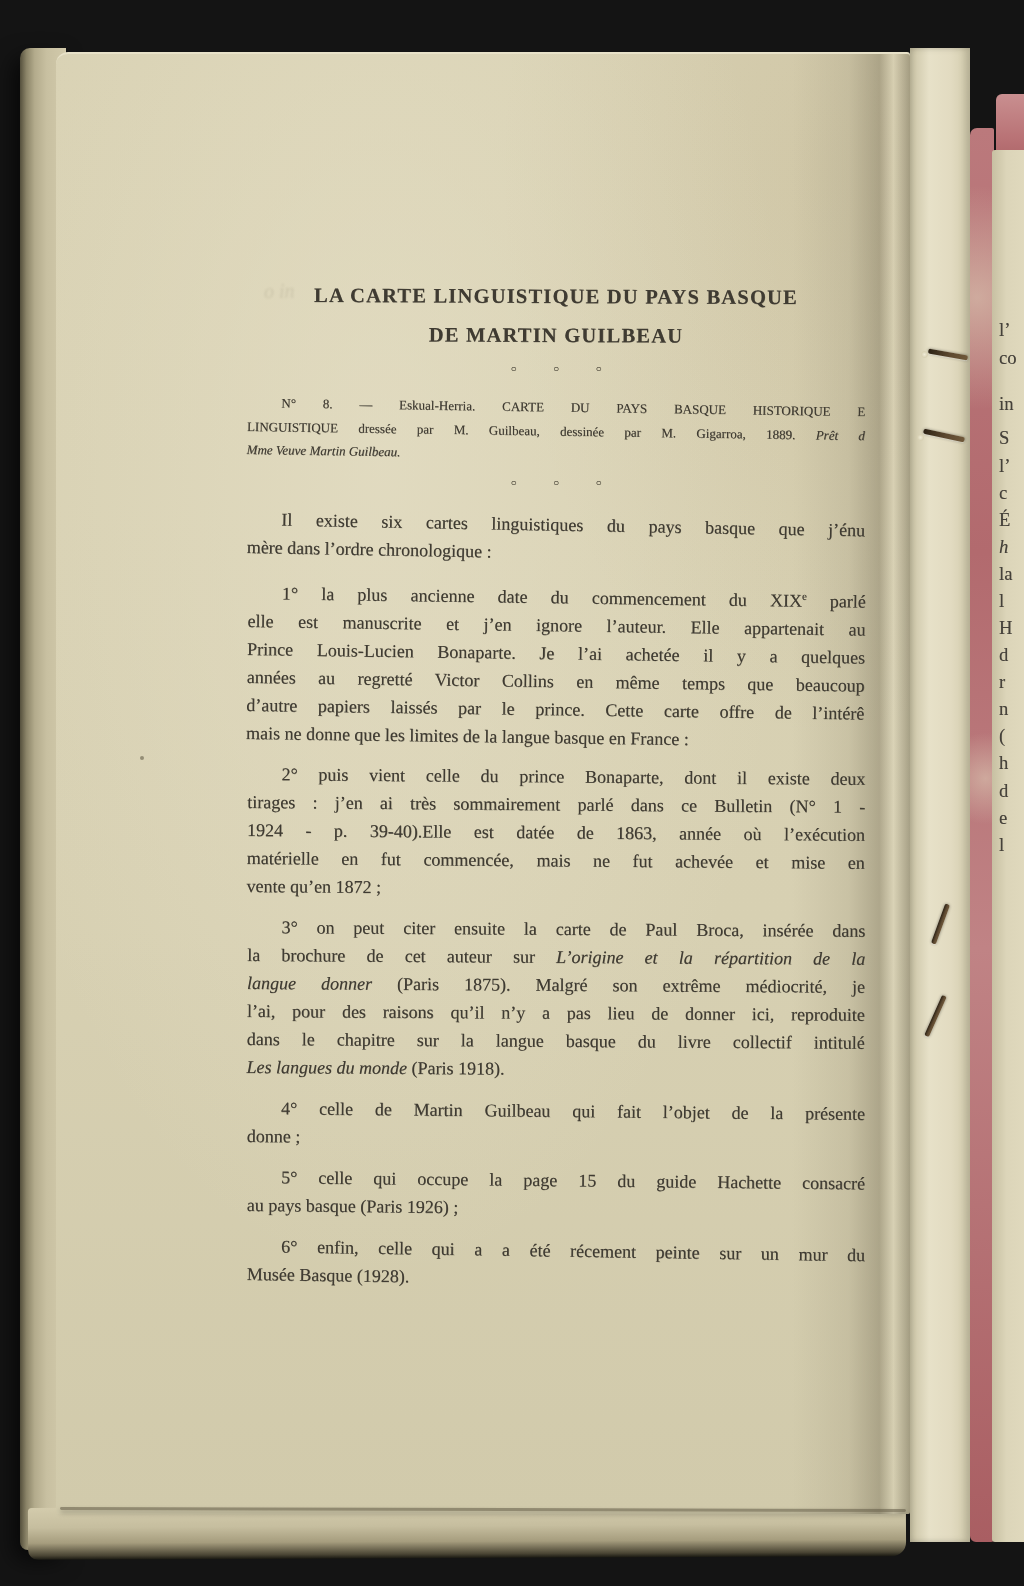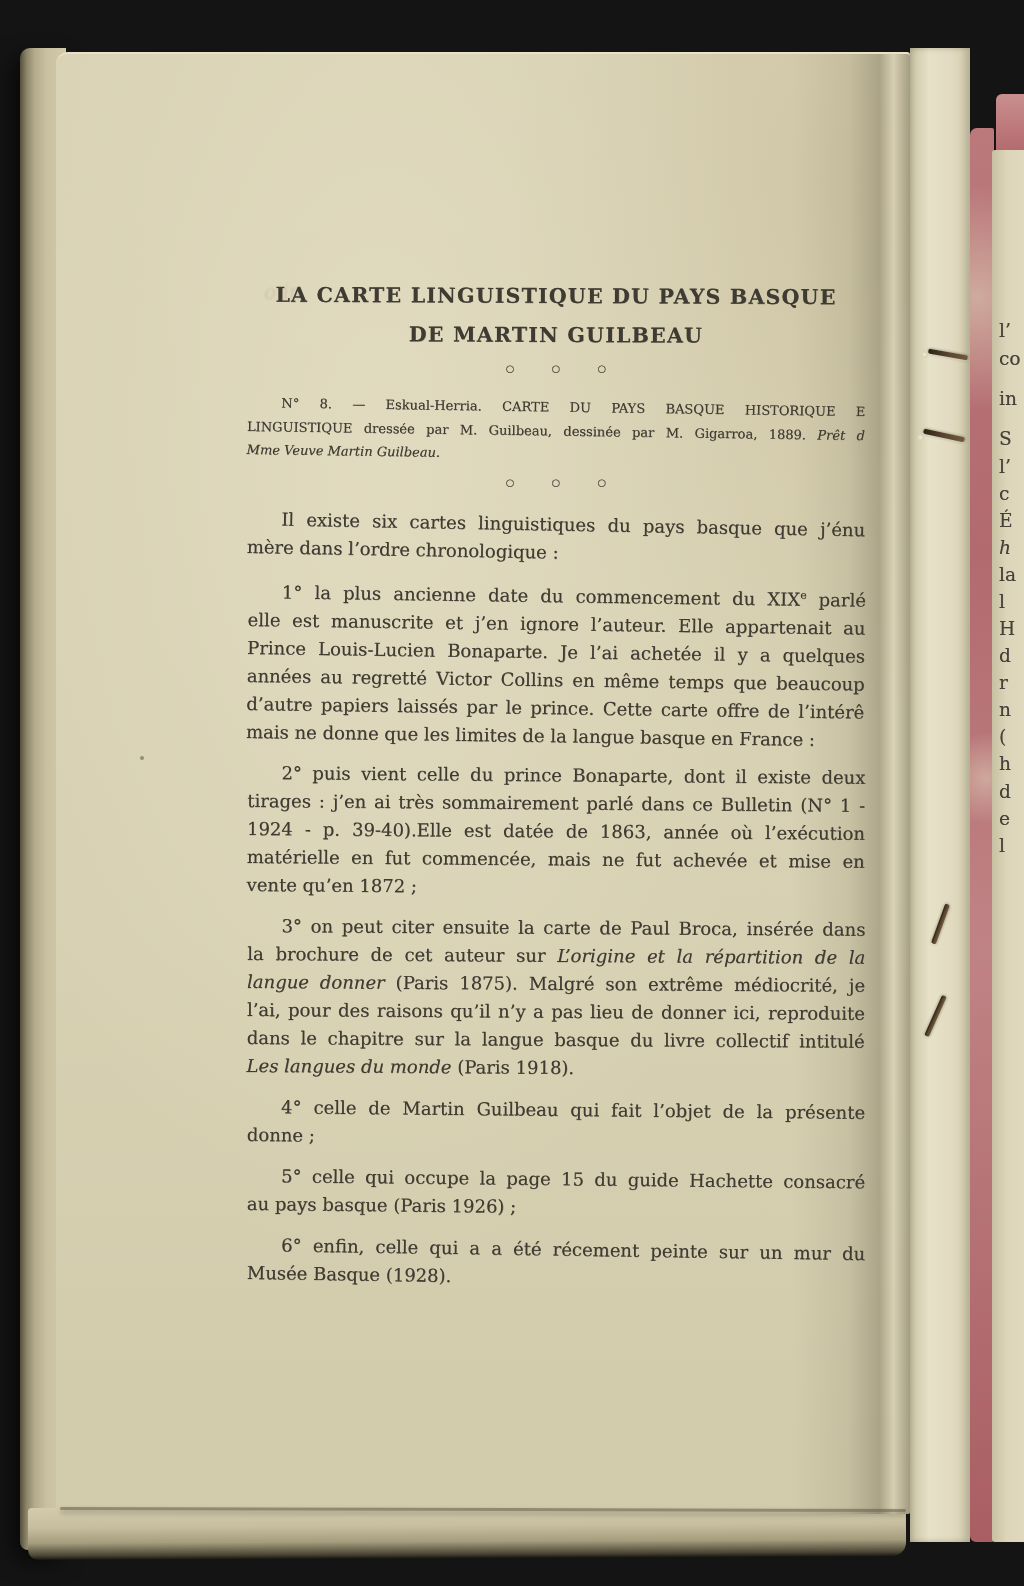--- a/index.html
+++ b/index.html
@@ -3,21 +3,21 @@
 <meta charset="utf-8">
 <style>
   html,body { margin:0; padding:0; }
   body {
     width:1024px; height:1586px;
     background:#141414;
     position:relative;
     overflow:hidden;
     font-family:"DejaVu Serif", serif;
   }
-  .scene { position:absolute; inset:0; }
+  .scene { position:absolute; inset:0;font-family:Liberation Serif, serif; }
 
   
   .stack-left {
     position:absolute; left:20px; top:48px; width:46px; height:1502px;
     background:linear-gradient(90deg,#55503d 0%,#8b8468 14%,#b3ab8c 32%,#c8c0a1 58%,#d2caab 100%);
     border-radius:10px 0 0 8px;
     box-shadow:-6px 10px 22px rgba(0,0,0,.65);
   }
   .stack-bottom {
     position:absolute; left:28px; top:1506px; width:878px; height:52px;
@@ -214,21 +214,21 @@
   <div class="staple s3"></div>
   <div class="staple s4"></div>
   <div class="hole h1"></div>
   <div class="hole h2"></div>
 
   <div class="pink-top"></div>
   <div class="pink"></div>
   <div class="facing" id="facing">
       <span class="frag" style="top: 170px;">l’</span>
       <span class="frag" style="top: 198px; text-align: right;">co</span>
-      <span class="frag" style="top: 238px;">in</span>
+      <span class="frag" style="top: 244px;">in</span>
       <span class="frag" style="top: 278px;">S</span>
       <span class="frag" style="top: 306px;">l’</span>
       <span class="frag" style="top: 333px;">c</span>
       <span class="frag" style="top: 360px;">É</span>
       <span class="frag" style="top: 387px; font-style: italic;">h</span>
       <span class="frag" style="top: 414px;">la</span>
       <span class="frag" style="top: 441px;">l</span>
       <span class="frag" style="top: 468px;">H</span>
       <span class="frag" style="top: 495px;">d</span>
       <span class="frag" style="top: 522px;">r</span>

